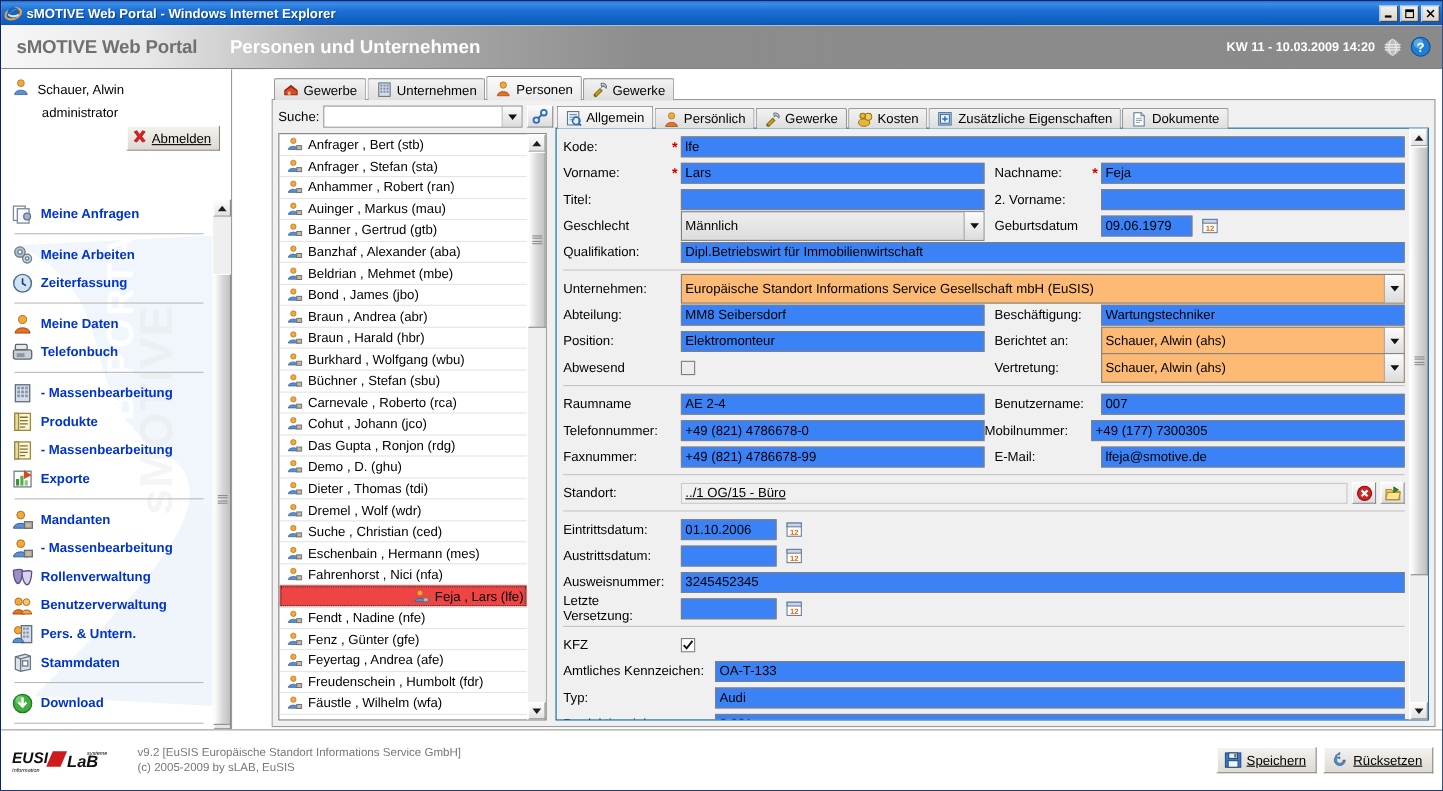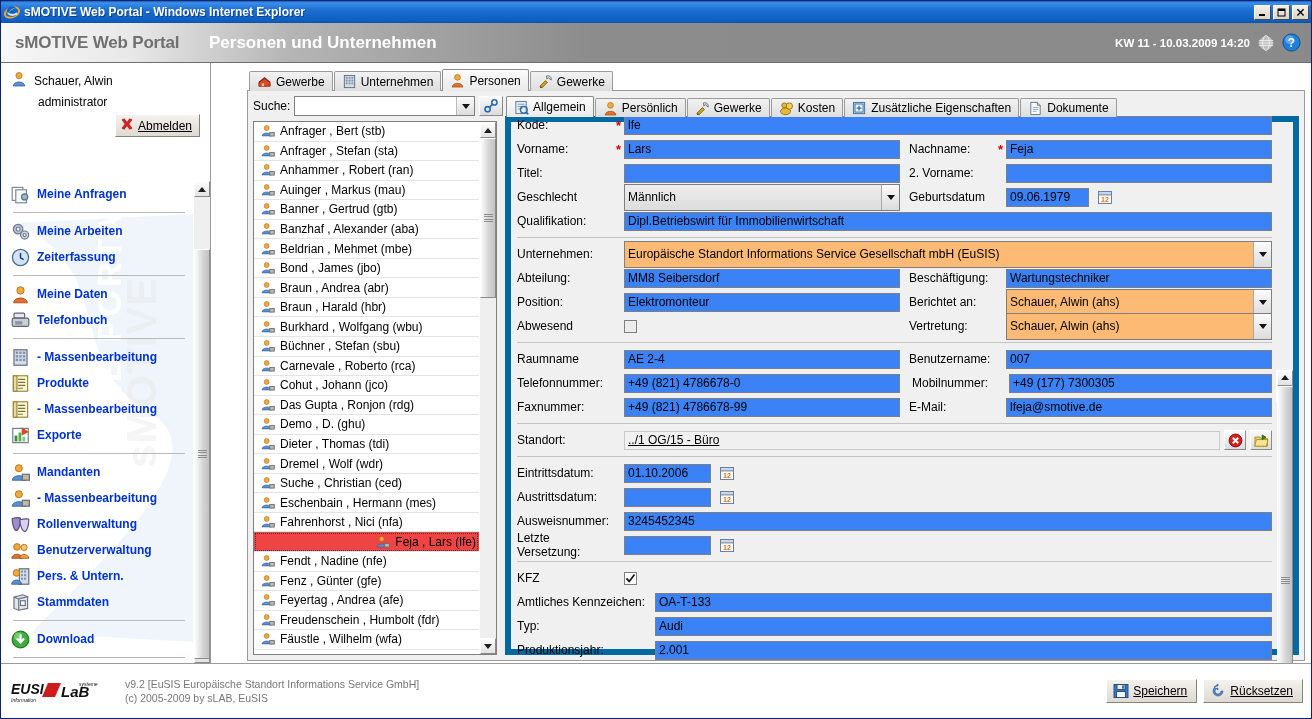--- a/index.html
+++ b/index.html
@@ -244,23 +244,23 @@
   #form-col{
     flex:1 1 auto;min-width:0;
     display:flex;flex-direction:column;
     padding:5px 5px 5px 4px;box-sizing:border-box;
   }
   #detail-tabs{display:flex;align-items:flex-end;height:21px;flex:0 0 auto;padding-left:1px;position:relative;z-index:3;}
   #detail-tabs .tab{height:19px;}
   #detail-tabs .tab.active{height:21px;}
   #form-box{
     flex:1 1 auto;min-height:0;
-    border:6px solid #0369a1;background:#f0f0f0;
+    border:1px solid #0369a1;background:#f0f0f0;
     margin-top:-1px;
-    display:flex;box-sizing:border-box;align-items:center;
+    display:flex;box-sizing:border-box;
   }
   #form-inner{flex:1 1 auto;min-width:0;overflow:hidden;padding:4px 4px 0 6px;box-sizing:border-box;}
   .frow{display:flex;align-items:center;height:24px;}
   .fl{
     font-size:12px;color:#000;flex:0 0 auto;
     display:flex;align-items:center;
   }
   .req{color:#d40000;font-weight:bold;width:11px;text-align:center;flex:0 0 auto;font-size:13px;line-height:1;}
   .txt{
     height:19px;border:1px solid #7f7f7f;background:#3b82f6;
@@ -1145,21 +1145,21 @@
                   <input class="txt" style="width: 276px;" value="AE 2-4">
                   <span class="fl" style="width:86px;padding-left:9px;">Benutzername:</span>
                   <span class="req"></span>
                   <input class="txt" style="flex: 1 1 auto;" value="007">
                 </div>
 
                 <div class="frow">
                   <span class="fl" style="width:96px;">Telefonnummer:</span>
                   <span class="req"></span>
                   <input class="txt" style="width: 276px;" value="+49 (821) 4786678-0">
-                  <span class="fl" style="width:86px;padding-left:12px;">Mobilnummer:</span>
+                  <span class="fl" style="width:86px;padding-left:0;">Mobilnummer:</span>
                   <span class="req"></span>
                   <input class="txt" style="flex: 1 1 auto;" value="+49 (177) 7300305">
                 </div>
 
                 <div class="frow">
                   <span class="fl" style="width:96px;">Faxnummer:</span>
                   <span class="req"></span>
                   <input class="txt" style="width: 276px;" value="+49 (821) 4786678-99">
                   <span class="fl" style="width:86px;padding-left:9px;">E-Mail:</span>
                   <span class="req"></span>

